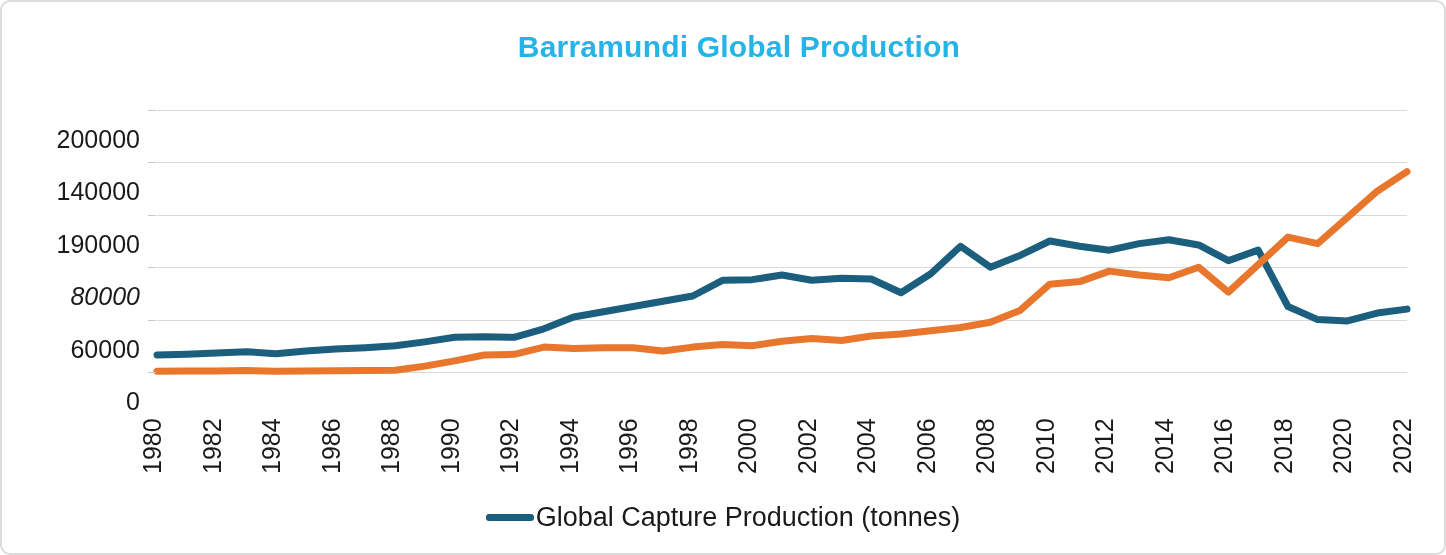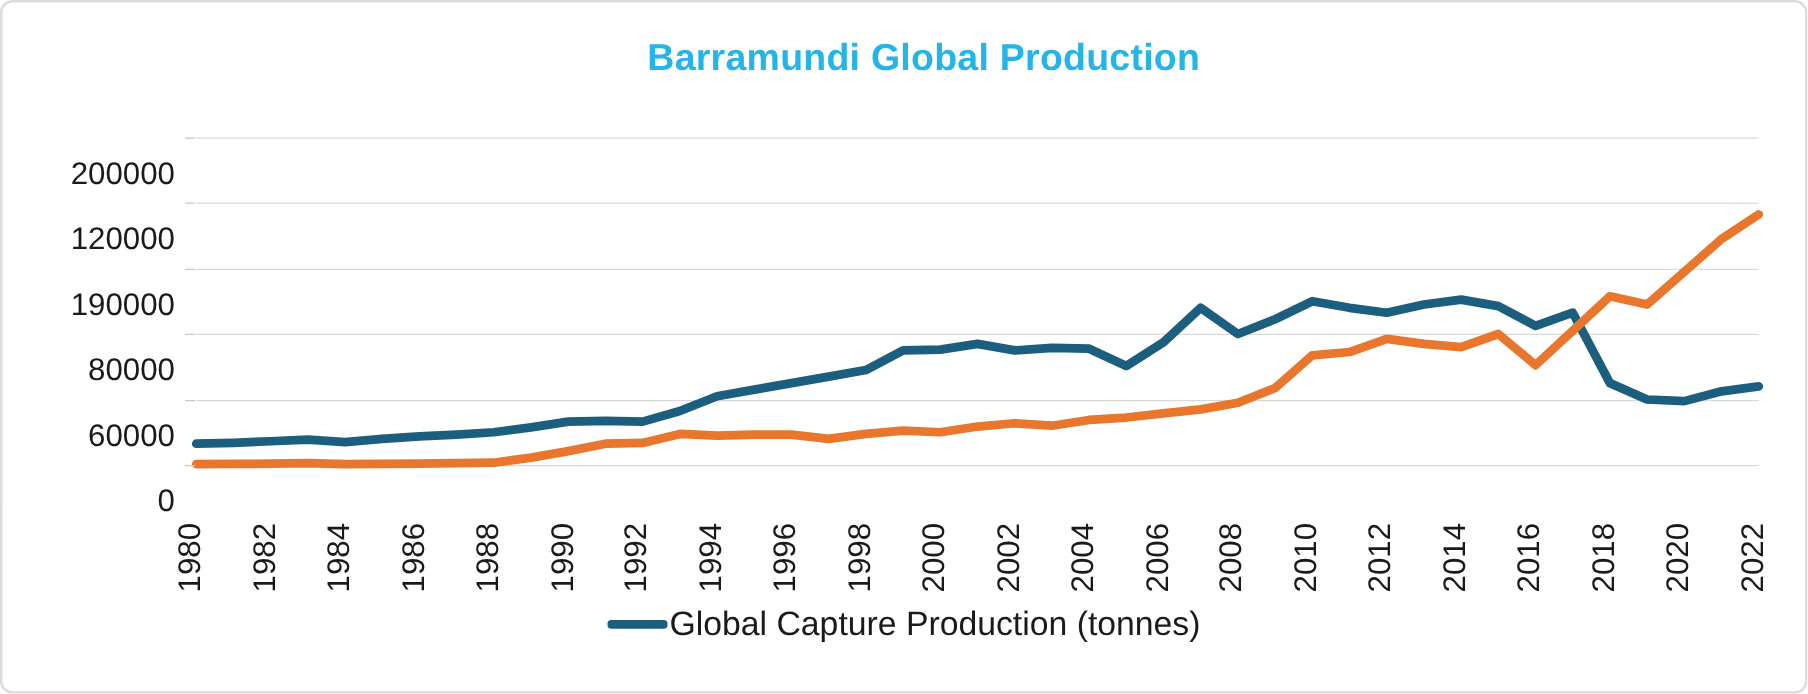--- a/index.html
+++ b/index.html
@@ -94,21 +94,21 @@
     transform: rotate(-90deg);
     transform-origin: left bottom;
     font-size: 25px;
     color: #1a1a1a;
     white-space: nowrap;
     font-family: "Liberation Sans", sans-serif;
   }
   .legend {
     position: absolute;
     left: 0;
-    top: 482px;
+    top: 500px;
     width: 100%;
     display: flex;
     justify-content: center;
     gap: 60px;
   }
   .legend-item {
     display: flex;
     align-items: center;
     gap: 2px;
   }
@@ -145,25 +145,25 @@
         <polyline points="0.00,244.97 29.76,244.31 59.52,243.00 89.29,241.69 119.05,243.66 148.81,241.04 178.57,239.07 208.33,237.76 238.10,235.80 267.86,231.87 297.62,227.28 327.38,226.63 357.14,227.28 386.90,218.77 416.67,206.98 446.43,201.74 476.19,196.50 505.95,191.26 535.71,186.02 565.48,170.30 595.24,169.65 625.00,165.06 654.76,170.30 684.52,168.34 714.29,168.99 744.05,182.75 773.81,163.75 803.57,136.24 833.33,157.20 863.10,145.41 892.86,131.00 922.62,136.24 952.38,140.17 982.14,133.62 1011.90,129.69 1041.67,134.93 1071.43,150.65 1101.19,140.17 1130.95,196.50 1160.71,209.60 1190.48,210.91 1220.24,203.05 1250.00,199.12" fill="none" stroke="#1B5E7E" stroke-width="7" stroke-linejoin="round" stroke-linecap="round" vector-effect="non-scaling-stroke"></polyline>
         <polyline points="0.00,261.21 29.76,261.08 59.52,260.95 89.29,260.43 119.05,261.21 148.81,261.08 178.57,260.82 208.33,260.56 238.10,260.17 267.86,256.11 297.62,250.87 327.38,244.97 357.14,244.31 386.90,237.11 416.67,238.42 446.43,237.76 476.19,237.76 505.95,241.04 535.71,237.11 565.48,234.49 595.24,235.80 625.00,231.22 654.76,228.59 684.52,230.56 714.29,225.97 744.05,224.01 773.81,220.74 803.57,217.46 833.33,212.22 863.10,200.43 892.86,174.23 922.62,171.61 952.38,161.13 982.14,165.06 1011.90,167.68 1041.67,157.20 1071.43,182.09 1101.19,154.58 1130.95,127.07 1160.71,133.62 1190.48,107.42 1220.24,81.22 1250.00,61.57" fill="none" stroke="#E8762C" stroke-width="7" stroke-linejoin="round" stroke-linecap="round" vector-effect="non-scaling-stroke"></polyline>
       </svg>
   </div>
 
   <div id="ytick-labels">
       <div class="ytick-label" style="top: 353px;">0</div>
       <div class="tickmark" style="top: 370px; left: 146px;"></div>
       <div class="ytick-label" style="top: 300.6px;">60000</div>
       <div class="tickmark" style="top: 317.6px; left: 146px;"></div>
-      <div class="ytick-label" style="top: 248.2px;">80000</div>
+      <div class="ytick-label" style="top: 248.2px; font-style: italic;">80000</div>
       <div class="tickmark" style="top: 265.2px; left: 146px;"></div>
       <div class="ytick-label" style="top: 195.8px;">190000</div>
       <div class="tickmark" style="top: 212.8px; left: 146px;"></div>
-      <div class="ytick-label" style="top: 143.4px;">120000</div>
+      <div class="ytick-label" style="top: 143.4px;">140000</div>
       <div class="tickmark" style="top: 160.4px; left: 146px;"></div>
       <div class="ytick-label" style="top: 91px;">200000</div>
       <div class="tickmark" style="top: 108px; left: 146px;"></div>
     </div>
 
   <div class="xlabels" id="xlabels">
       <div class="xtick" style="left: 10px;">
         <span>1980</span>
       </div>
       <div class="xtick" style="left: 69.5238px;">

